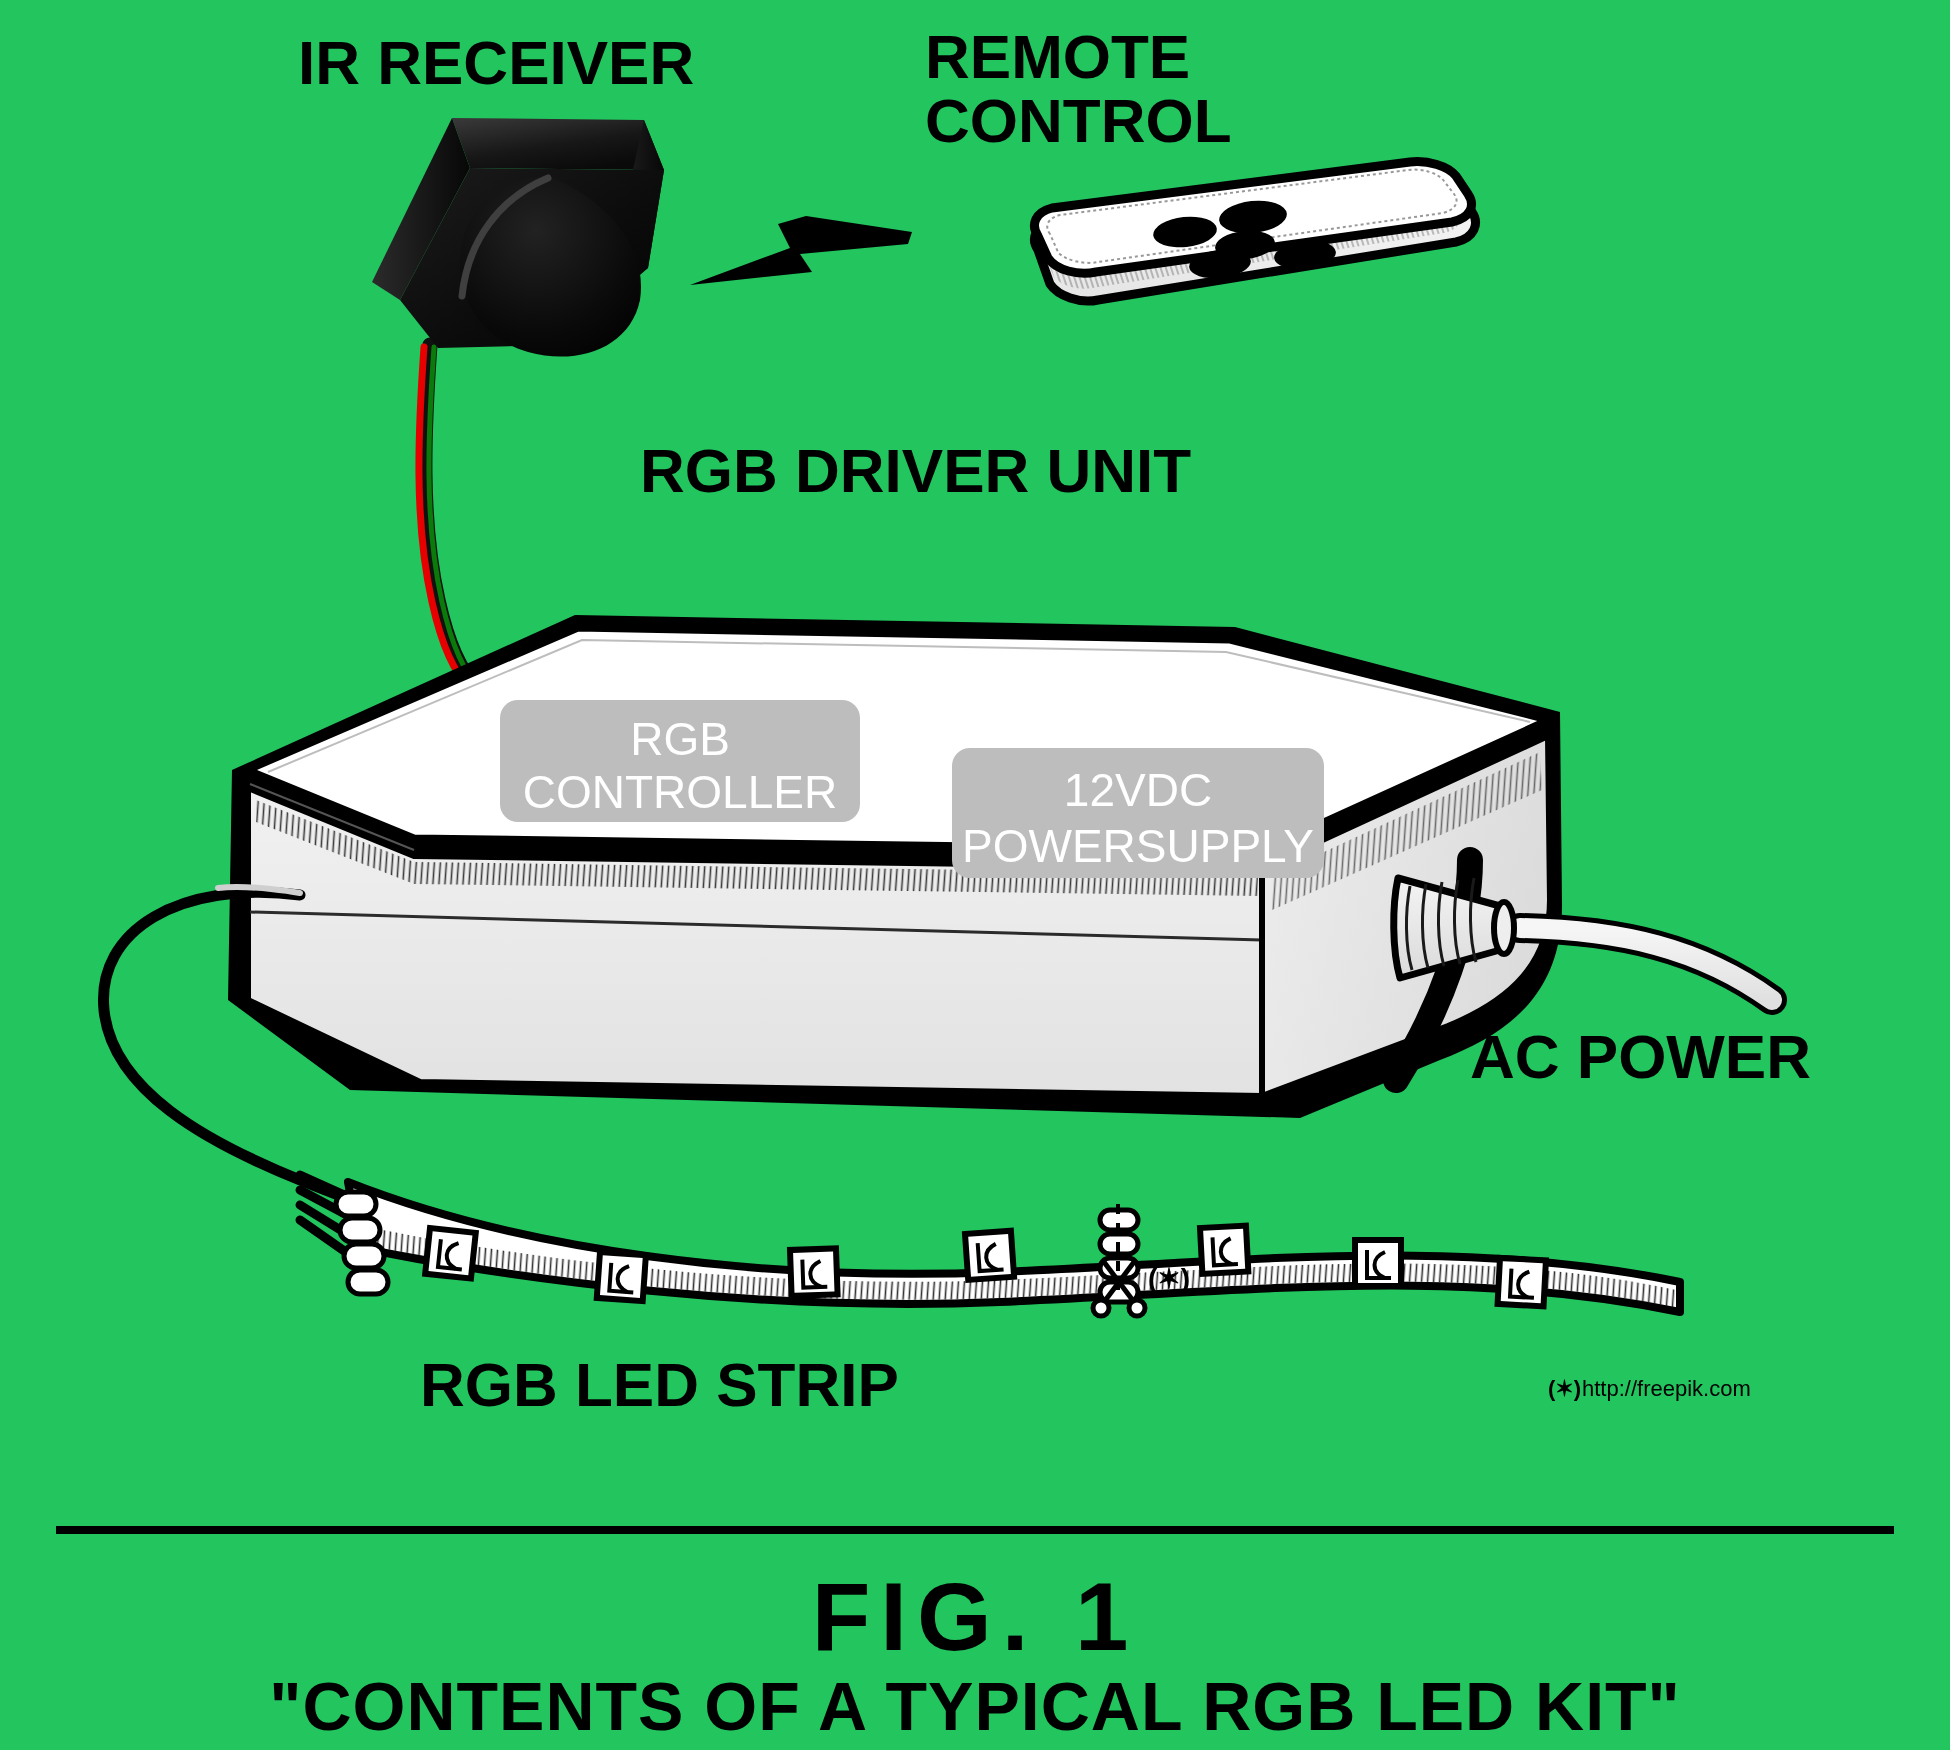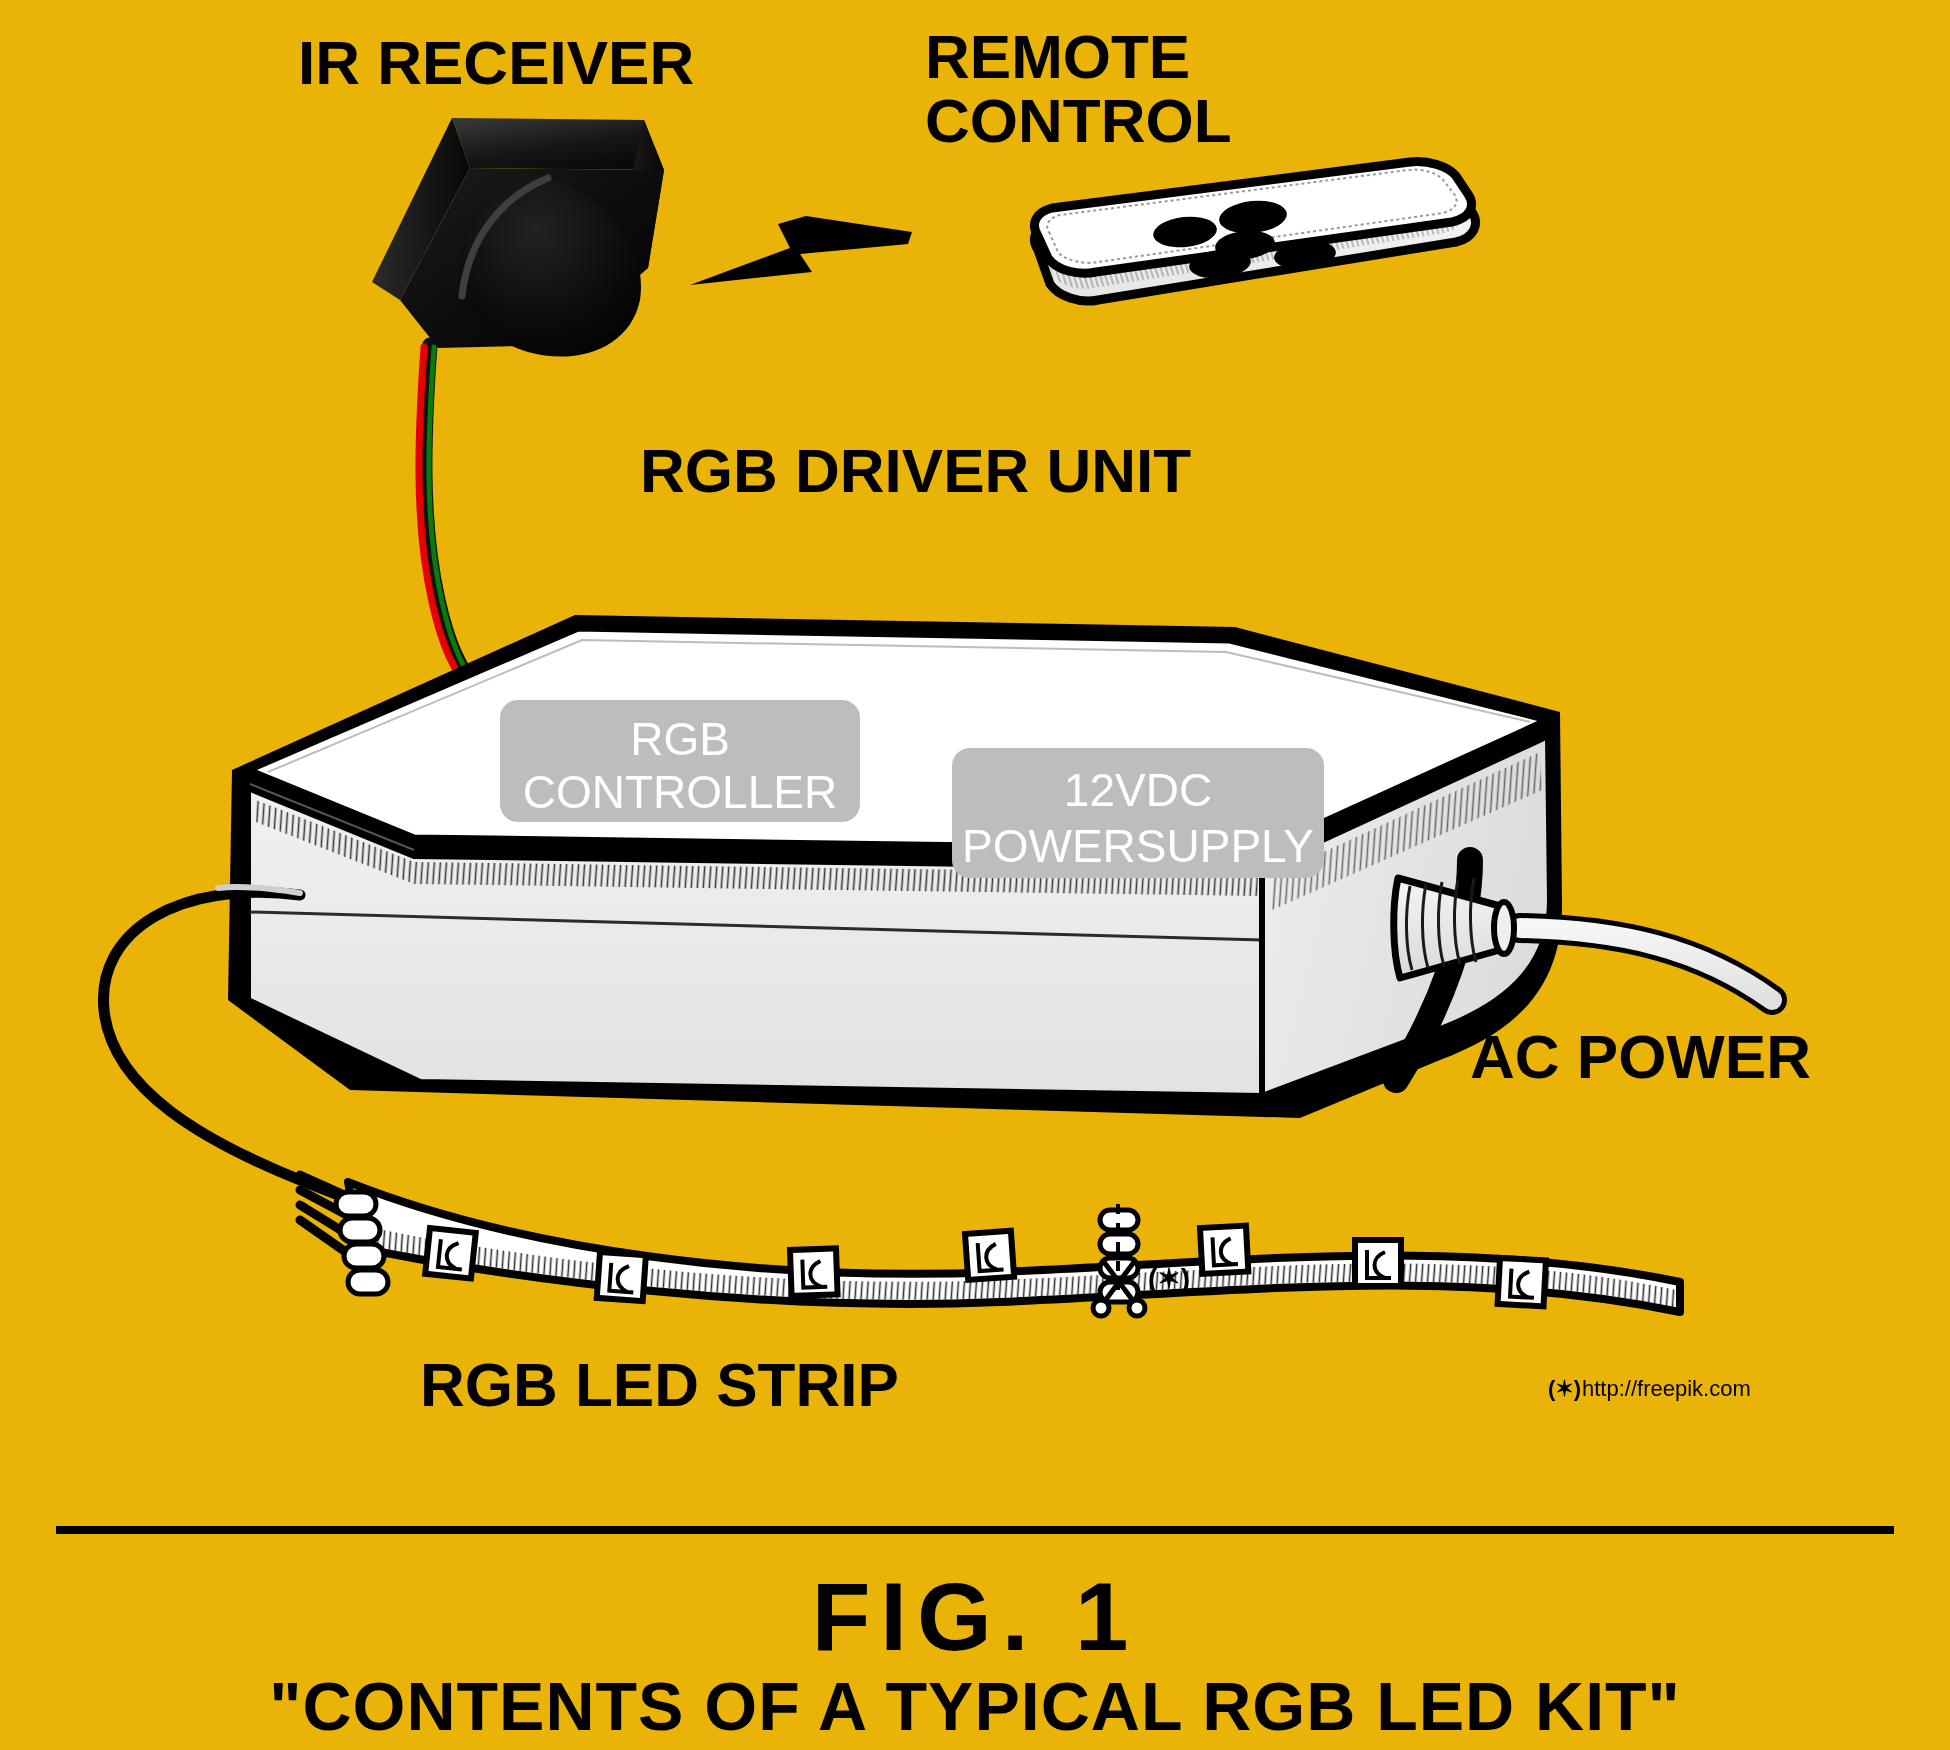--- a/index.html
+++ b/index.html
@@ -10,21 +10,21 @@
   body {
     width: 1950px;
     height: 1750px;
     overflow: hidden;
     font-family: "Liberation Sans", sans-serif;
   }
   #stage {
     position: relative;
     width: 1950px;
     height: 1750px;
-    background: #eab308;
+    background: #22c55e;
   }
   #figure-svg {
     position: absolute;
     left: 0;
     top: 0;
     width: 1950px;
     height: 1750px;
     display: block;
   }
   .label-text {

